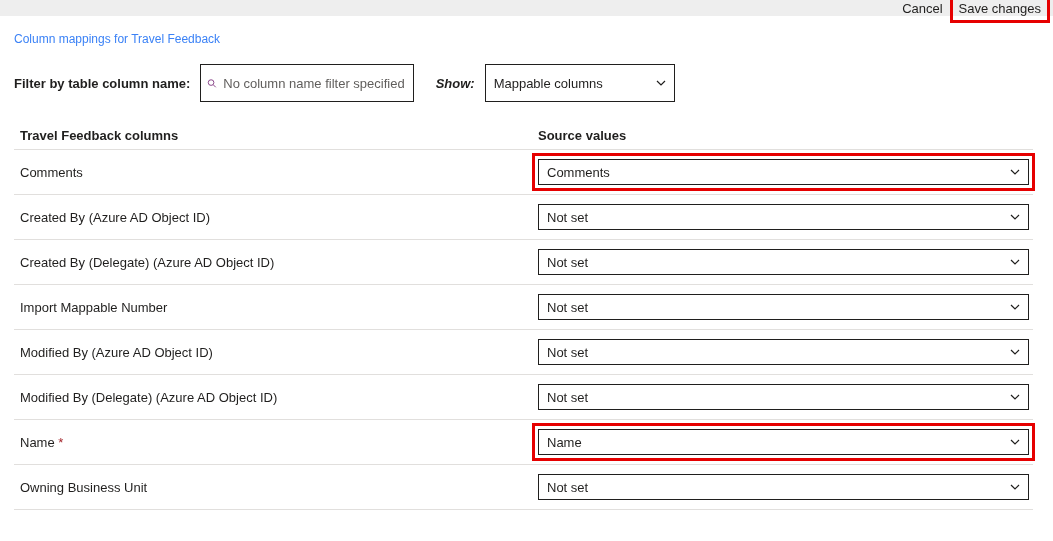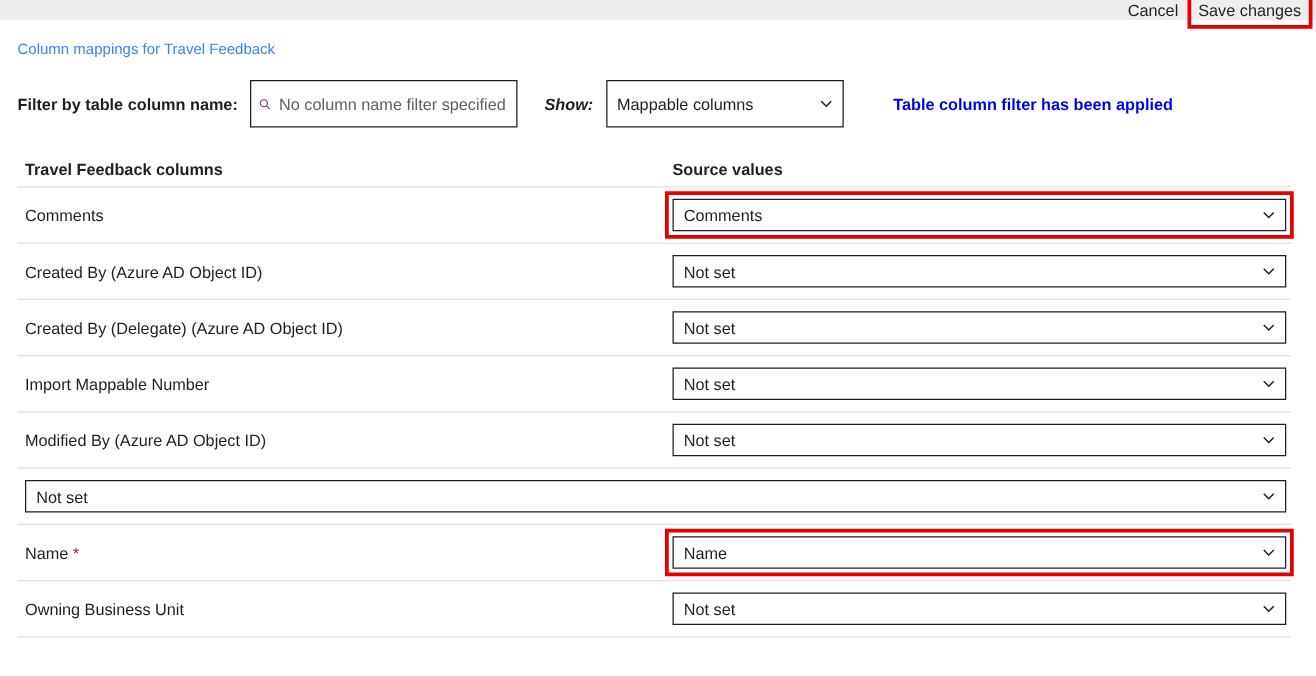--- a/index.html
+++ b/index.html
@@ -155,21 +155,20 @@
     </div>
     <span class="show-label">Show:</span>
     <div class="show-select">
       <span>Mappable columns</span>
       <span class="chevron">
         <svg width="10" height="10" viewBox="0 0 10 10">
             <path d="M1 3 L5 7 L9 3" fill="none" stroke="#201f1e" stroke-width="1.2"></path>
           </svg>
       </span>
     </div>
-    <span class="filter-applied">Table column filter has been applied</span>
   </div>
 
   <div class="columns-header">
     <div class="col-left">Travel Feedback columns</div>
     <div class="col-right">Source values</div>
   </div>
 
   <div id="rows-container">
       <div class="row">
         <div class="row-label">Comments</div>
@@ -230,20 +229,21 @@
             <span>Not set</span>
             <span class="chevron">
               <svg width="10" height="10" viewBox="0 0 10 10">
                 <path d="M1 3 L5 7 L9 3" fill="none" stroke="#201f1e" stroke-width="1.2"></path>
               </svg>
             </span>
           </div>
         </div>
       </div>
       <div class="row">
+        <div class="row-label">Modified By (Delegate) (Azure AD Object ID)</div>
         <div class="row-select-wrap">
           <div class="row-select">
             <span>Not set</span>
             <span class="chevron">
               <svg width="10" height="10" viewBox="0 0 10 10">
                 <path d="M1 3 L5 7 L9 3" fill="none" stroke="#201f1e" stroke-width="1.2"></path>
               </svg>
             </span>
           </div>
         </div>

